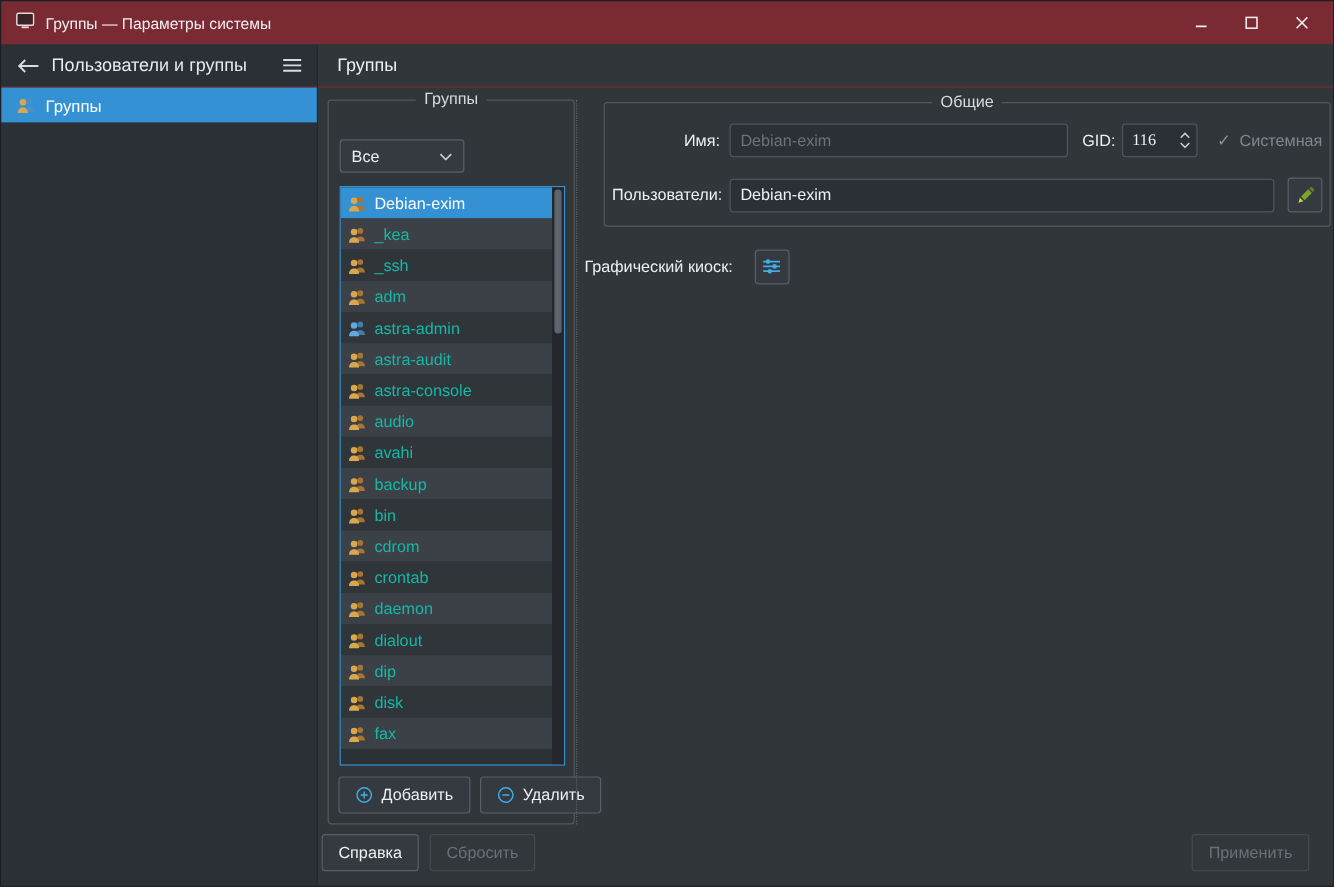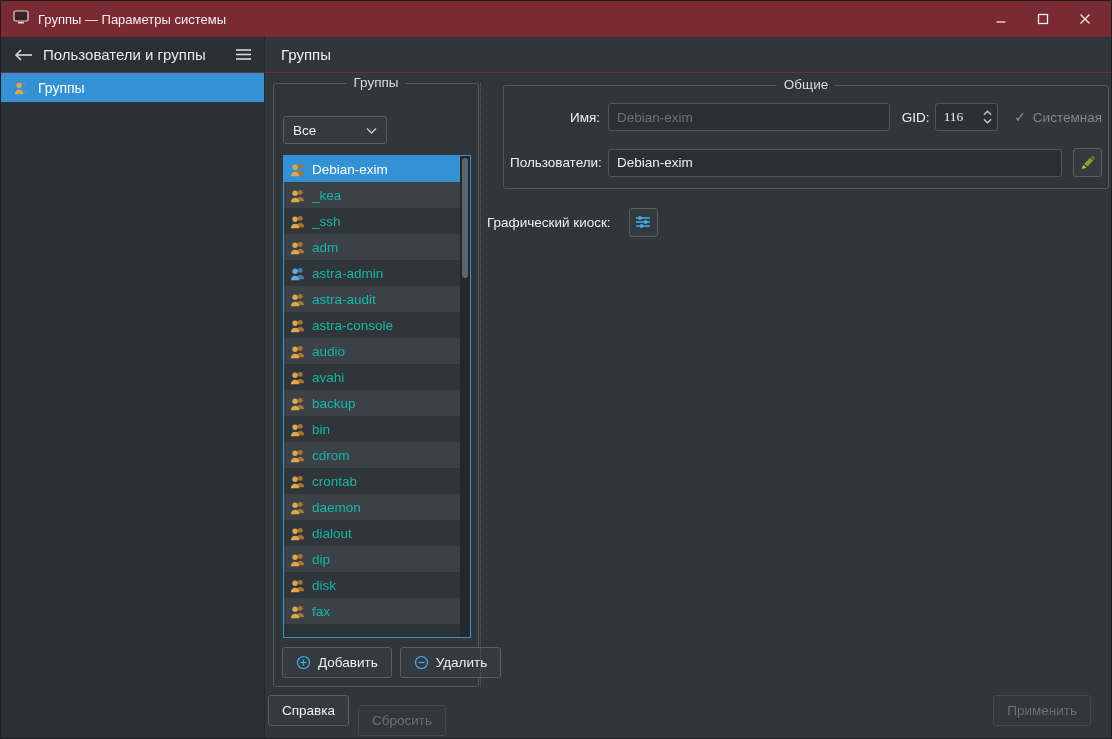--- a/index.html
+++ b/index.html
@@ -94,21 +94,21 @@
   .row-users .icon-btn{margin-left:11px;}
 
   .kiosk-row{position:absolute;left:486px;top:206px;height:30px;}
   .kiosk-row .flabel{margin-right:7px;}
   .kiosk-input{width:430px;}
   .kiosk-row .icon-btn{margin-left:11px;}
 
   
   .footer-btn{position:absolute;top:694px;}
   .btn-help{left:267px;}
-  .btn-reset{left:357px;margin-top:10px;}
+  .btn-reset{left:357px;}
   .btn-apply{right:20px;}
 </style>
 </head>
 <body>
 
 <div class="window">
 
   <div class="titlebar">
     <span class="app-icon">
       <svg width="16" height="16" viewBox="0 0 16 16">

